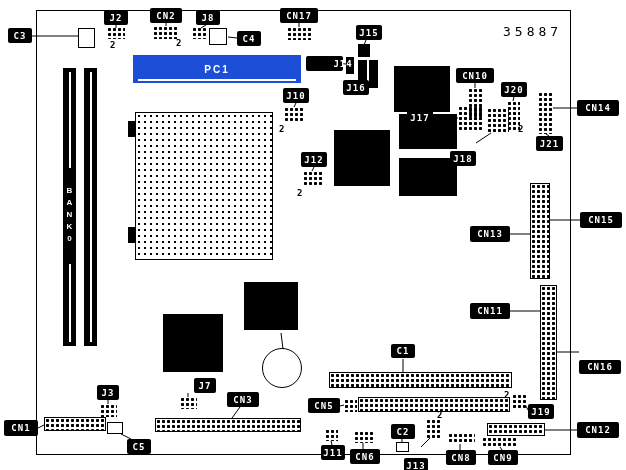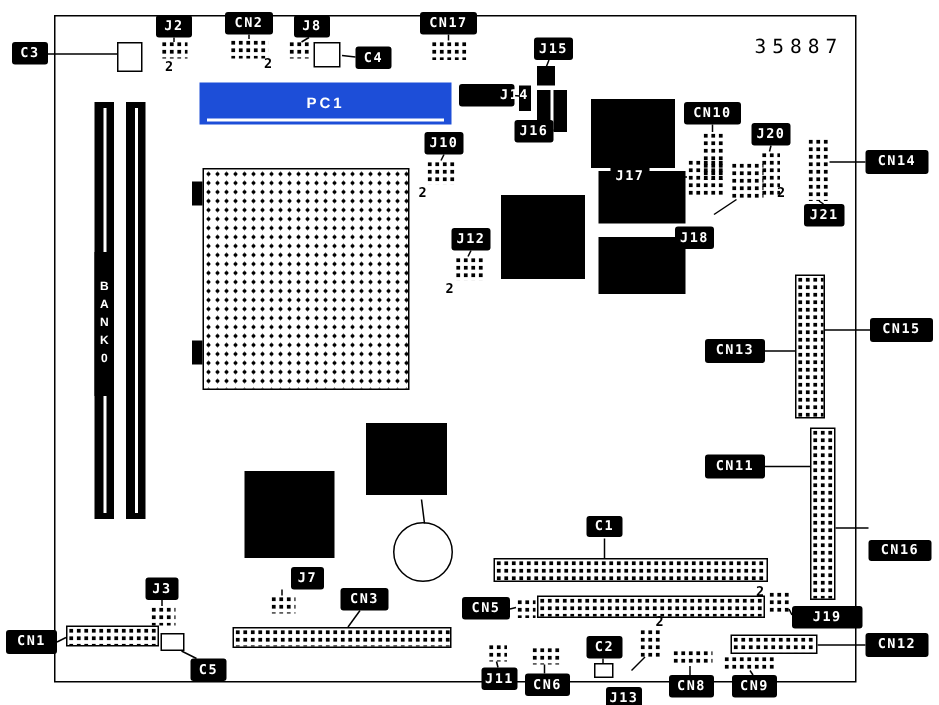--- a/index.html
+++ b/index.html
@@ -190,21 +190,21 @@
     <div class="callout" style="left: 450px; top: 136px; width: 26px; height: 15px; margin-top: 15px;">J18</div>
     <div class="callout" style="left: 501px; top: 82px; width: 26px; height: 15px;">J20</div>
     <div class="callout" style="left: 536px; top: 136px; width: 27px; height: 15px;">J21</div>
     <div class="callout" style="left: 577px; top: 100px; width: 42px; height: 16px;">CN14</div>
     <div class="callout" style="left: 470px; top: 226px; width: 40px; height: 16px;">CN13</div>
     <div class="callout" style="left: 580px; top: 212px; width: 42px; height: 16px;">CN15</div>
     <div class="callout" style="left: 470px; top: 303px; width: 40px; height: 16px;">CN11</div>
     <div class="callout" style="left: 579px; top: 328px; width: 42px; height: 14px; margin-top: 32px;">CN16</div>
     <div class="callout" style="left: 391px; top: 344px; width: 24px; height: 14px;">C1</div>
     <div class="callout" style="left: 308px; top: 398px; width: 32px; height: 15px;">CN5</div>
-    <div class="callout" style="left: 528px; top: 404px; width: 47px; height: 15px;">J19</div>
+    <div class="callout" style="left: 528px; top: 404px; width: 26px; height: 15px;">J19</div>
     <div class="callout" style="left: 577px; top: 422px; width: 42px; height: 16px;">CN12</div>
     <div class="callout" style="left: 4px; top: 420px; width: 34px; height: 16px;">CN1</div>
     <div class="callout" style="left: 97px; top: 385px; width: 22px; height: 15px;">J3</div>
     <div class="callout" style="left: 127px; top: 439px; width: 24px; height: 15px;">C5</div>
     <div class="callout" style="left: 194px; top: 378px; width: 22px; height: 15px;">J7</div>
     <div class="callout" style="left: 227px; top: 392px; width: 32px; height: 15px;">CN3</div>
     <div class="callout" style="left: 321px; top: 445px; width: 24px; height: 15px;">J11</div>
     <div class="callout" style="left: 350px; top: 449px; width: 30px; height: 15px;">CN6</div>
     <div class="callout" style="left: 391px; top: 424px; width: 24px; height: 15px;">C2</div>
     <div class="callout" style="left: 404px; top: 458px; width: 24px; height: 15px;">J13</div>

